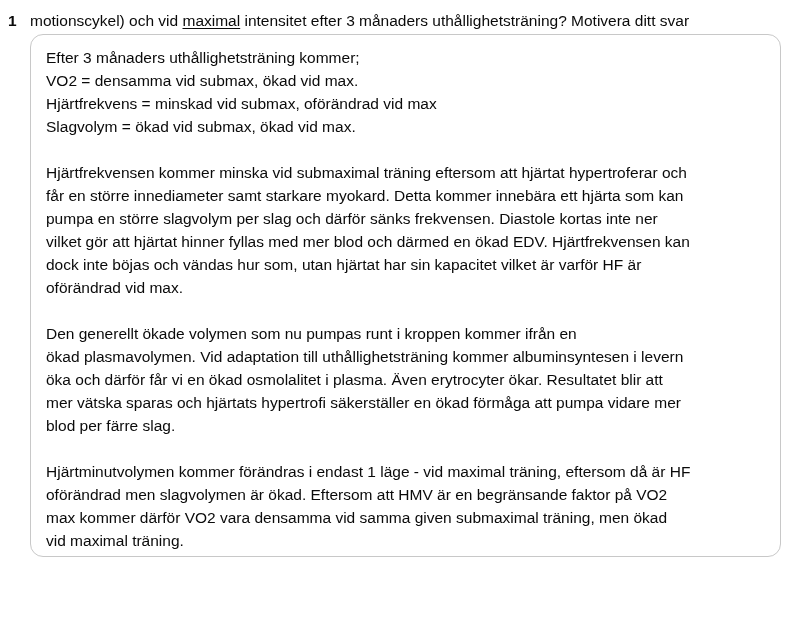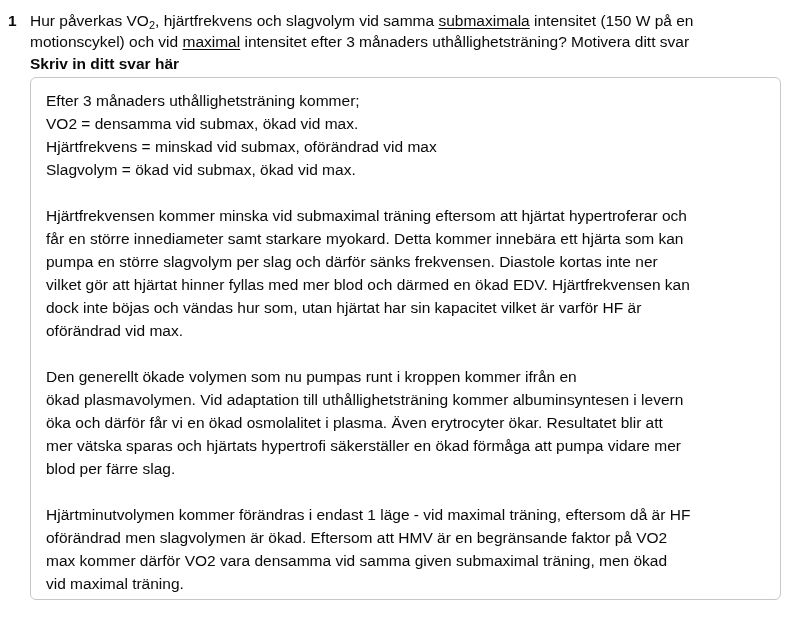--- a/index.html
+++ b/index.html
@@ -52,47 +52,45 @@
     line-height: 21px;
     font-weight: 700;
     margin-top: 1px;
   }
   .answer-box {
     margin-top: 3px;
     margin-left: 22px;
     width: 751px;
     box-sizing: border-box;
     border: 1px solid #c8c8c8;
-    border-radius: 6px;
+    border-radius: 13px;
     background: #ffffff;
     padding: 11px 32px 4px 15px;
   }
   .answer-text {
     font-size: 15.5px;
     line-height: 23px;
     white-space: pre-wrap;
     word-wrap: break-word;
     color: #0a0a0a;
   }
 </style>
 </head>
 <body>
 
 <div class="page">
 
   <div class="question-row">
     <div class="q-number">1</div>
 
     <div class="q-body">
-      <div class="q-line"><span>Hur påverkas VO</span><sub class="vo2sub">2</sub><span>, hjärtfrekvens och slagvolym vid samma </span><span class="u">submaximala</span><span> intensitet (150 W på en</span></div>
 
       <div class="q-line"><span>motionscykel) och vid </span><span class="u">maximal</span><span> intensitet efter 3 månaders uthållighetsträning? Motivera ditt svar</span></div>
 
 
-      <div class="answer-prompt">Skriv in ditt svar här</div>
     </div>
   </div>
 
   <div class="answer-box" role="textbox" aria-multiline="true">
     <div class="answer-text">Efter 3 månaders uthållighetsträning kommer;
 VO2 = densamma vid submax, ökad vid max.
 Hjärtfrekvens = minskad vid submax, oförändrad vid max
 Slagvolym = ökad vid submax, ökad vid max.
 
 Hjärtfrekvensen kommer minska vid submaximal träning eftersom att hjärtat hypertroferar och

